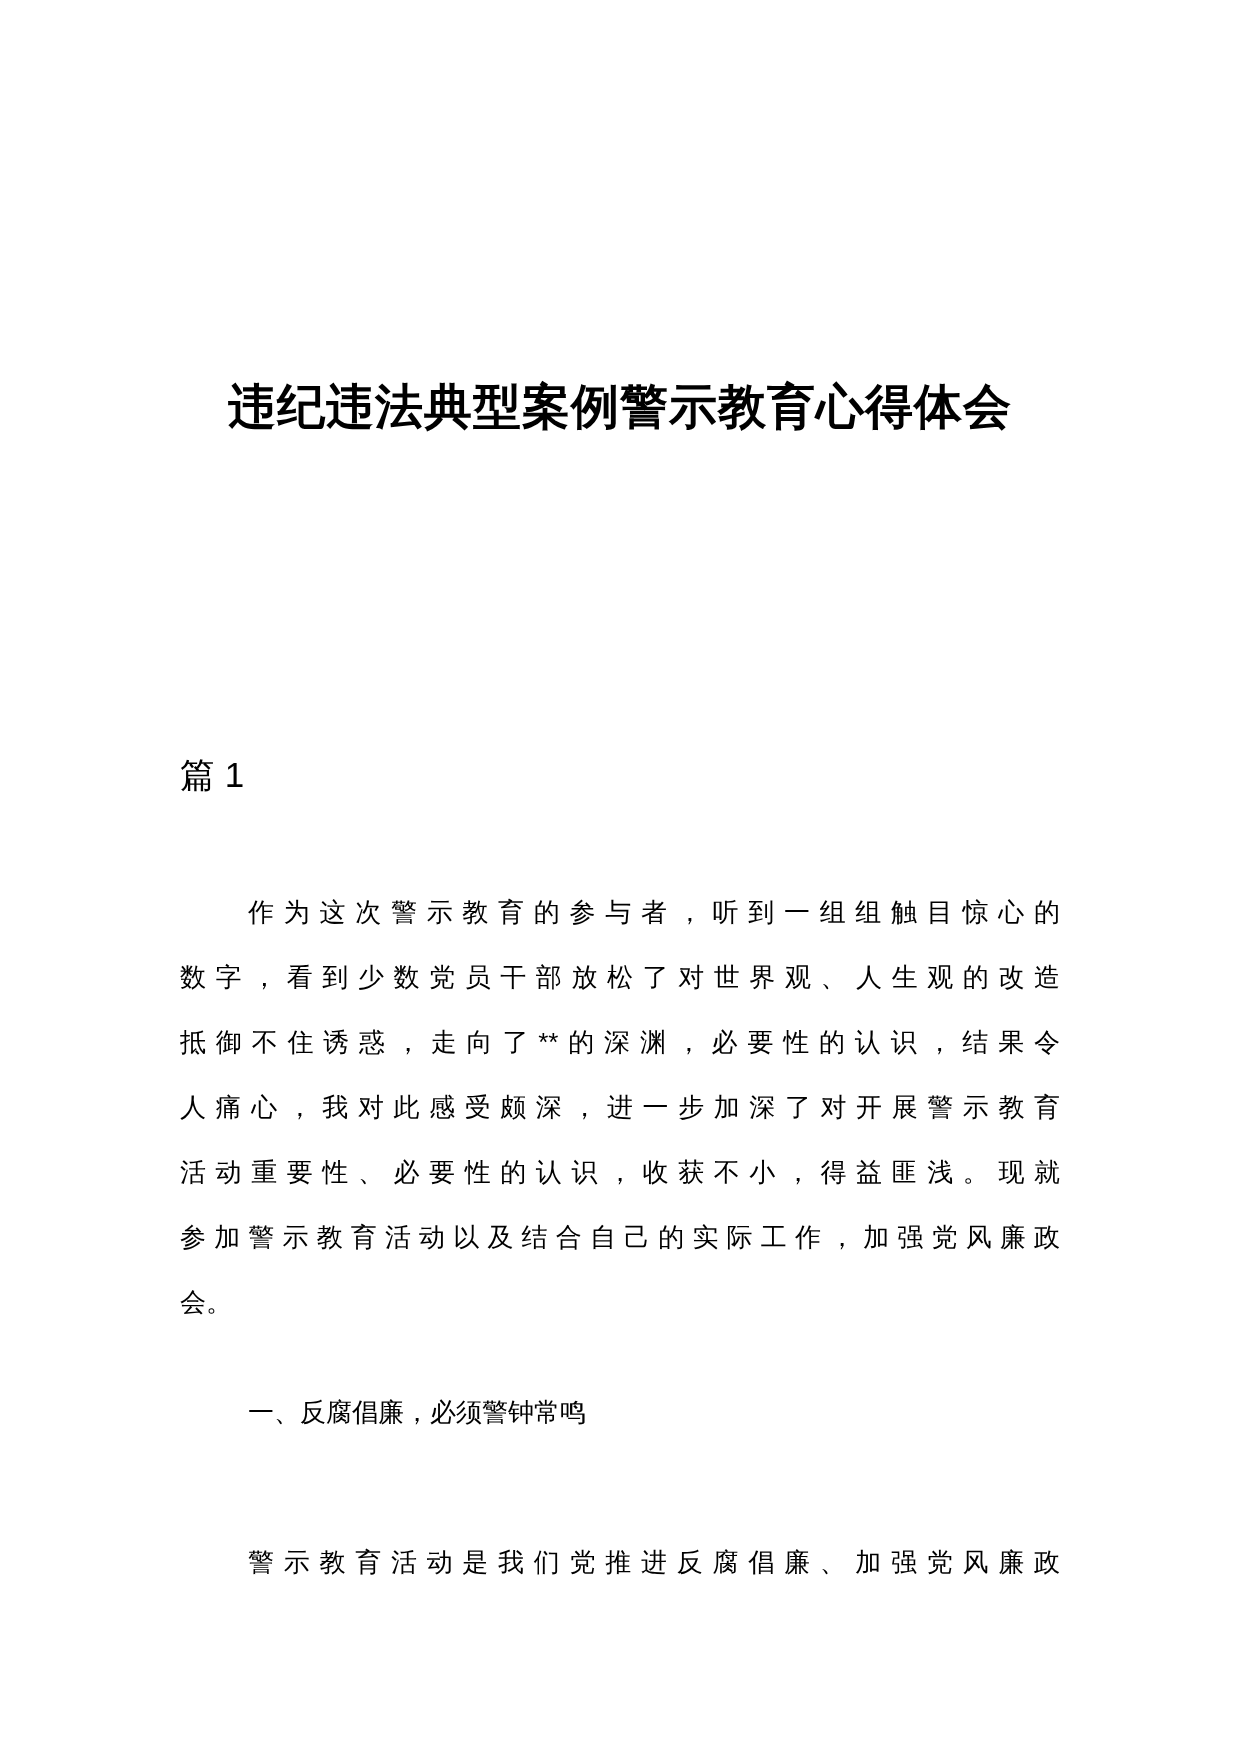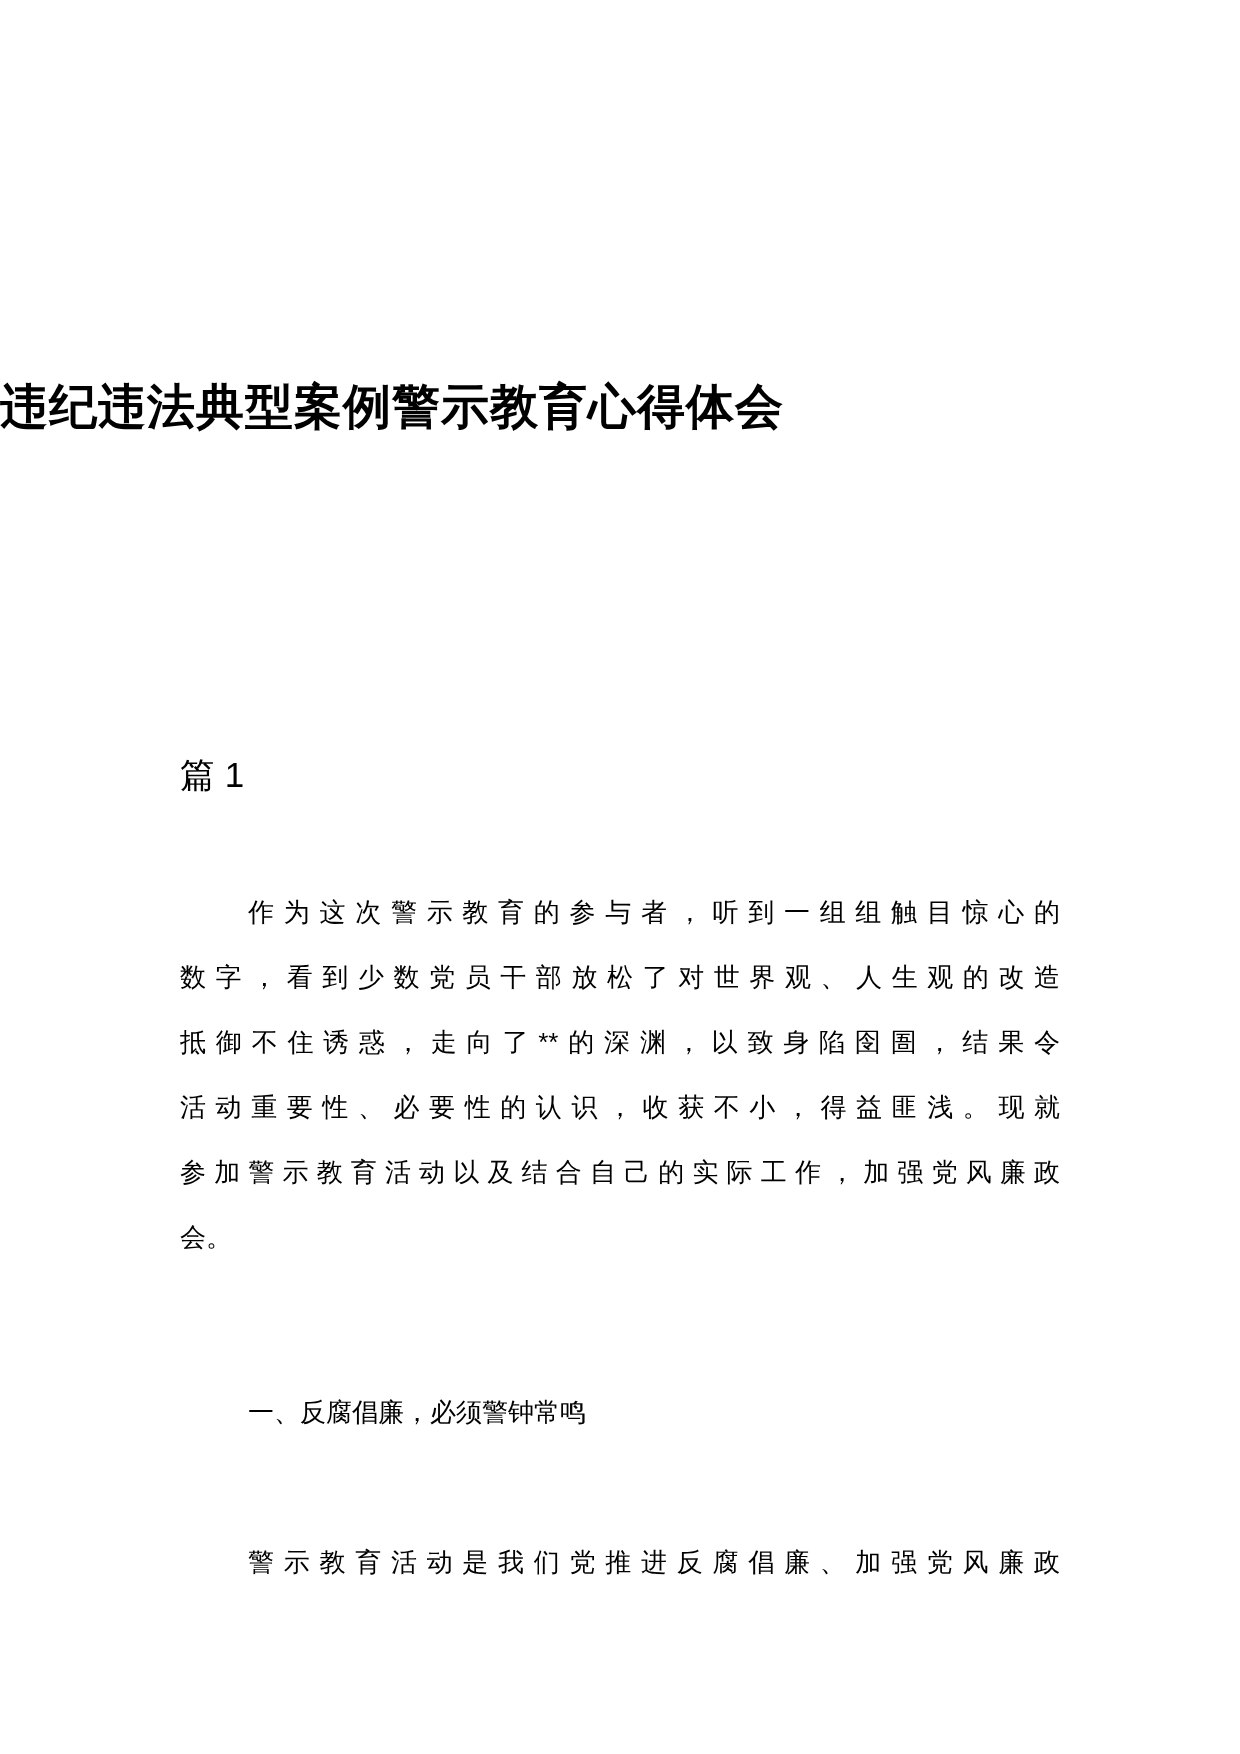--- a/index.html
+++ b/index.html
@@ -15,20 +15,21 @@
     background: #ffffff;
     color: #000000;
     font-family: "Liberation Sans", sans-serif;
     overflow: hidden;
   }
   .doc-title {
     position: absolute;
     top: 379px;
     left: 0;
     right: 0;
+    text-align: center;
     font-size: 48px;
     line-height: 56px;
     font-weight: 700;
     letter-spacing: 1px;
     white-space: nowrap;
   }
   .doc-subtitle {
     position: absolute;
     top: 566px;
     left: 0;
@@ -79,21 +80,22 @@
 <div class="page">
 
   <div class="doc-title">违纪违法典型案例警示教育心得体会</div>
 
 
   <div class="piece-label">篇 1</div>
 
   <div class="text-block para-1">
     <div class="line indent">作为这次警示教育的参与者，听到一组组触目惊心的</div>
     <div class="line">数字，看到少数党员干部放松了对世界观、人生观的改造</div>
-    <div class="line">抵御不住诱惑，走向了**的深渊，以致身陷囹圄，结果令</div>
+    <div class="line">抵御不住诱惑，走向了**的深渊，必要性的认识，结果令</div>
+    <div class="line">人痛心，我对此感受颇深，进一步加深了对开展警示教育</div>
     <div class="line">活动重要性、必要性的认识，收获不小，得益匪浅。现就</div>
     <div class="line">参加警示教育活动以及结合自己的实际工作，加强党风廉政</div>
     <div class="line last-line">会。</div>
   </div>
 
   <div class="text-block heading-1">
     <div class="line last-line indent">一、反腐倡廉，必须警钟常鸣</div>
   </div>
 
   <div class="text-block para-2">

